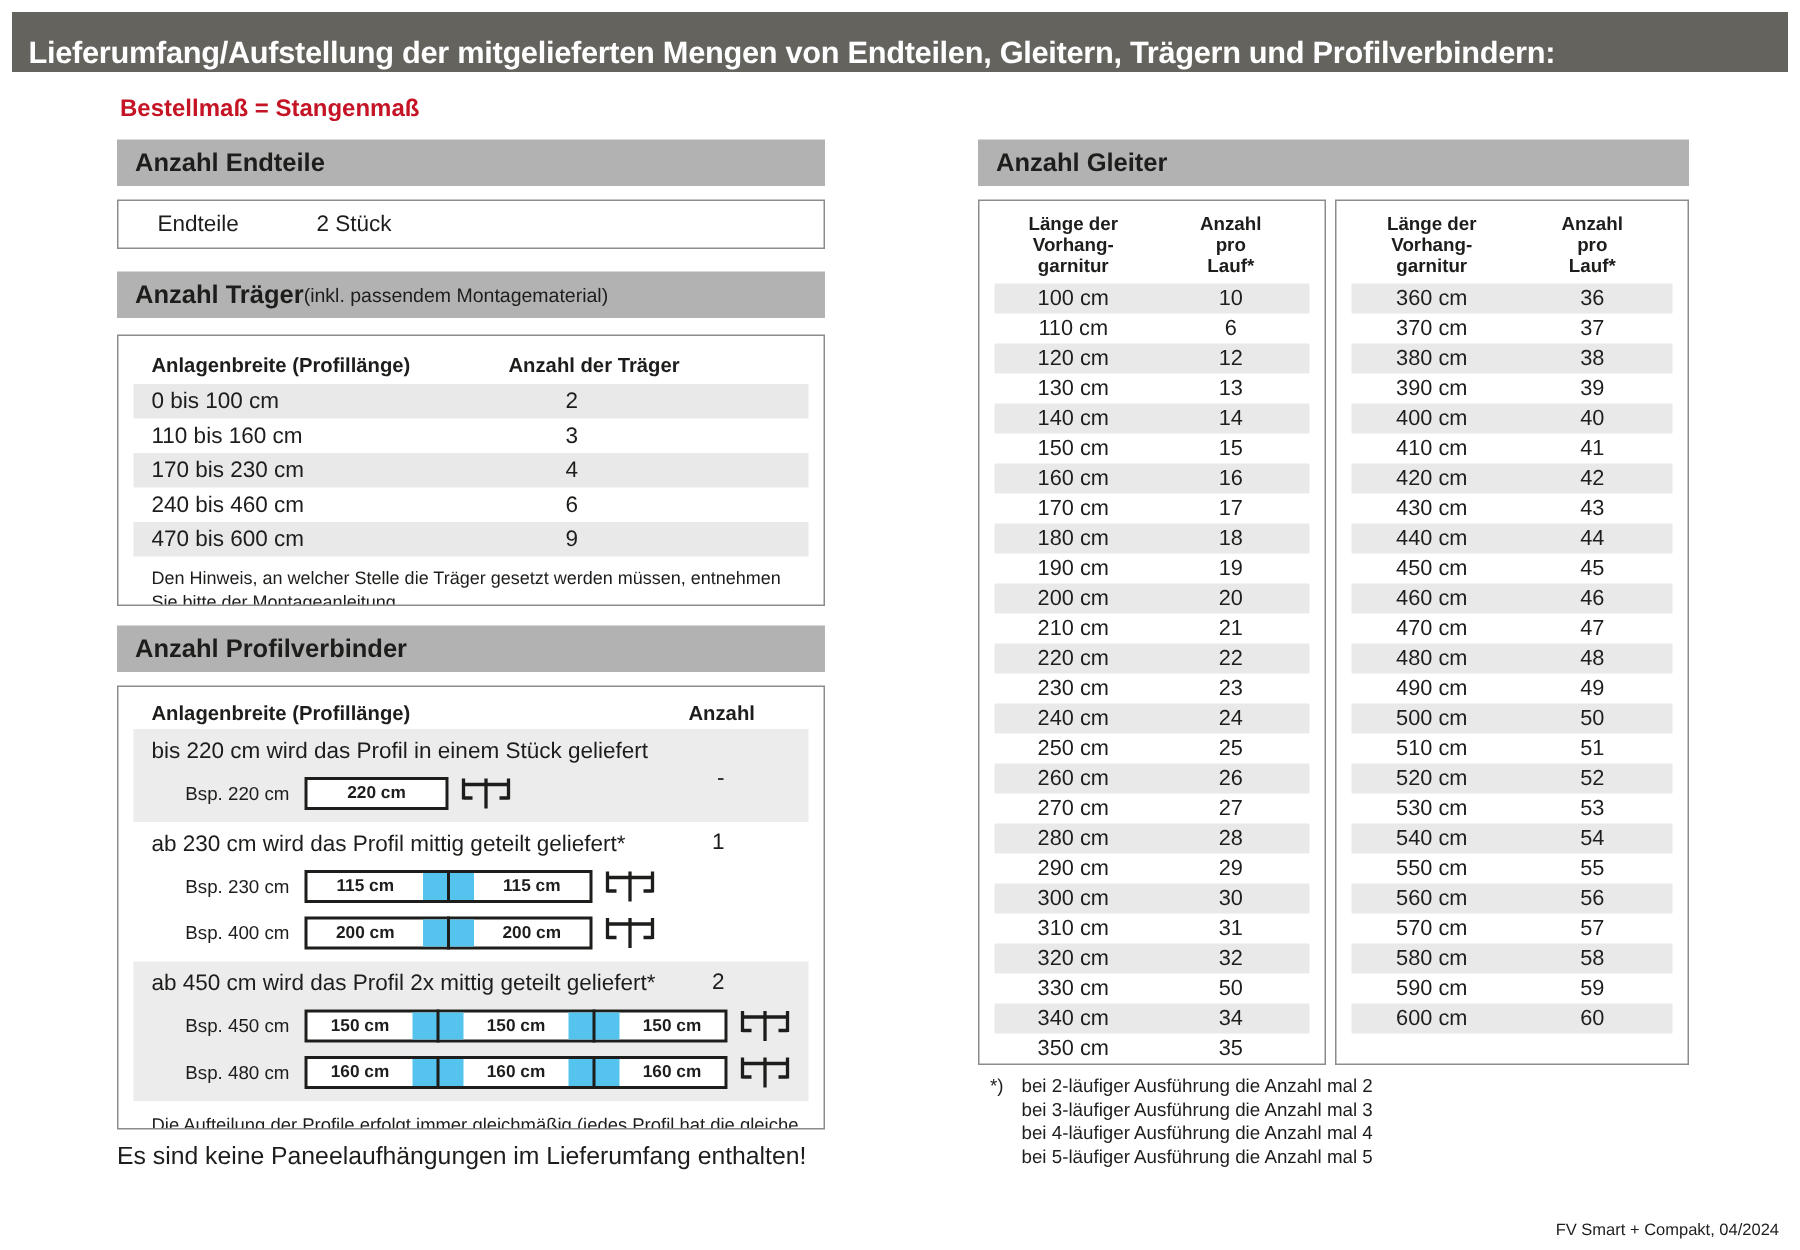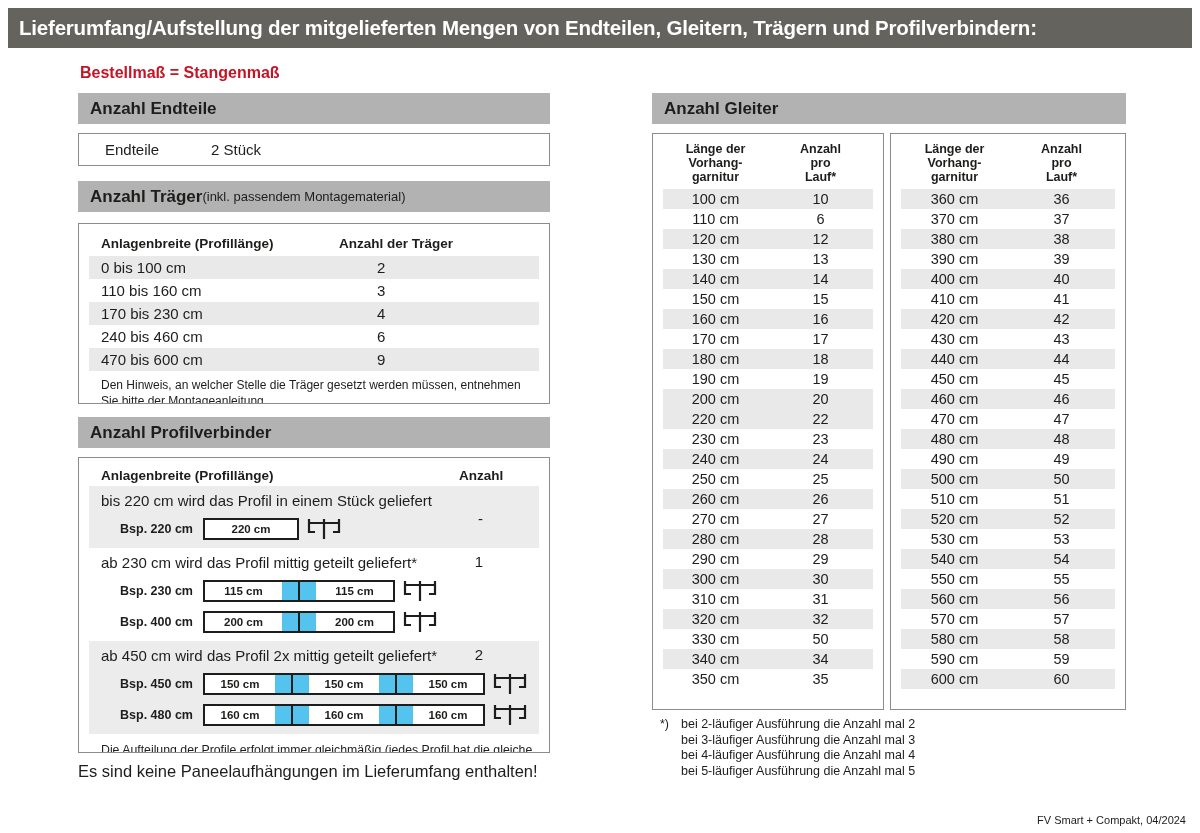--- a/index.html
+++ b/index.html
@@ -6,21 +6,21 @@
   body{
     width:1200px;height:833px;position:relative;overflow:hidden;
     background:#ffffff;color:#1d1d1b;
     font-family:"Liberation Sans", sans-serif;
   }
   .abs{position:absolute}
 
   
   .titlebar{
     left:8px;top:8px;width:1184px;height:40px;background:#64635e;
-    display:flex;align-items:center;padding-left:11px;box-sizing:border-box;
+    display:flex;align-items:flex-end;padding-left:11px;box-sizing:border-box;
     color:#fff;font-weight:bold;font-size:20.5px;letter-spacing:-0.2px;white-space:nowrap;
   }
   .subtitle{left:80px;top:64px;color:#c41425;font-weight:bold;font-size:16px}
 
   
   .secbar{
     height:31px;background:#b2b2b2;display:flex;align-items:center;
     padding-left:12px;box-sizing:border-box;font-size:17px;white-space:nowrap;
   }
   .secbar .b{font-weight:bold}
@@ -46,21 +46,21 @@
   
   .pv-box{left:78px;top:457px;width:472px;height:296px;padding:6px 10px;overflow:hidden}
   .pv-head{display:flex;height:22px;align-items:center;font-weight:bold;font-size:13.5px}
   .pv-h2{width:80px}
   .pv-section{position:relative;padding:5px 0 7px 12px}
   .pv-section.shade{background:#ececec}
   .pv-text{font-size:15px;line-height:19px}
   .pv-count{position:absolute;right:56px;top:5px;font-size:15px}
   .pv-count.low{top:24px}
   .ex-row{display:flex;align-items:center;margin-top:7px}
-  .ex-label{flex:none;width:92px;text-align:right;font-weight:bold;font-size:12.5px;margin-right:10px;white-space:nowrap}
+  .ex-label{flex:none;width:92px;text-align:right;font-weight:normal;font-size:12.5px;margin-right:10px;white-space:nowrap}
   .bar{display:flex;align-items:stretch;height:18px;border:2px solid #1d1d1b;background:#fff;box-sizing:content-box}
   .bar.seg1{width:92px}.bar.seg2{width:188px}.bar.seg3{width:278px}
   .bar .seg{flex:1;display:flex;align-items:center;justify-content:center;font-size:11.5px;font-weight:bold;white-space:nowrap}
   .connector{flex:none;width:34px;background:#54c3ee;position:relative}
   .connector::after{content:"";position:absolute;left:50%;margin-left:-1px;top:-2px;bottom:-2px;width:2px;background:#1d1d1b}
   .rail-icon{margin-left:8px;flex:none;display:inline-flex}
   .pv-note{margin:8px 2px 0 12px;font-size:12.3px;line-height:1.33}
 
   .no-panel{left:78px;top:762px;width:560px;font-weight:normal;font-size:16.5px;white-space:nowrap}
 
@@ -279,20 +279,24 @@
       <div class="g-c">18</div>
     </div>
     <div class="g-row">
       <div class="g-c">190 cm</div>
       <div class="g-c">19</div>
     </div>
     <div class="g-row shade">
       <div class="g-c">200 cm</div>
       <div class="g-c">20</div>
     </div>
+    <div class="g-row">
+      <div class="g-c">210 cm</div>
+      <div class="g-c">21</div>
+    </div>
     <div class="g-row shade">
       <div class="g-c">220 cm</div>
       <div class="g-c">22</div>
     </div>
     <div class="g-row">
       <div class="g-c">230 cm</div>
       <div class="g-c">23</div>
     </div>
     <div class="g-row shade">
       <div class="g-c">240 cm</div>

